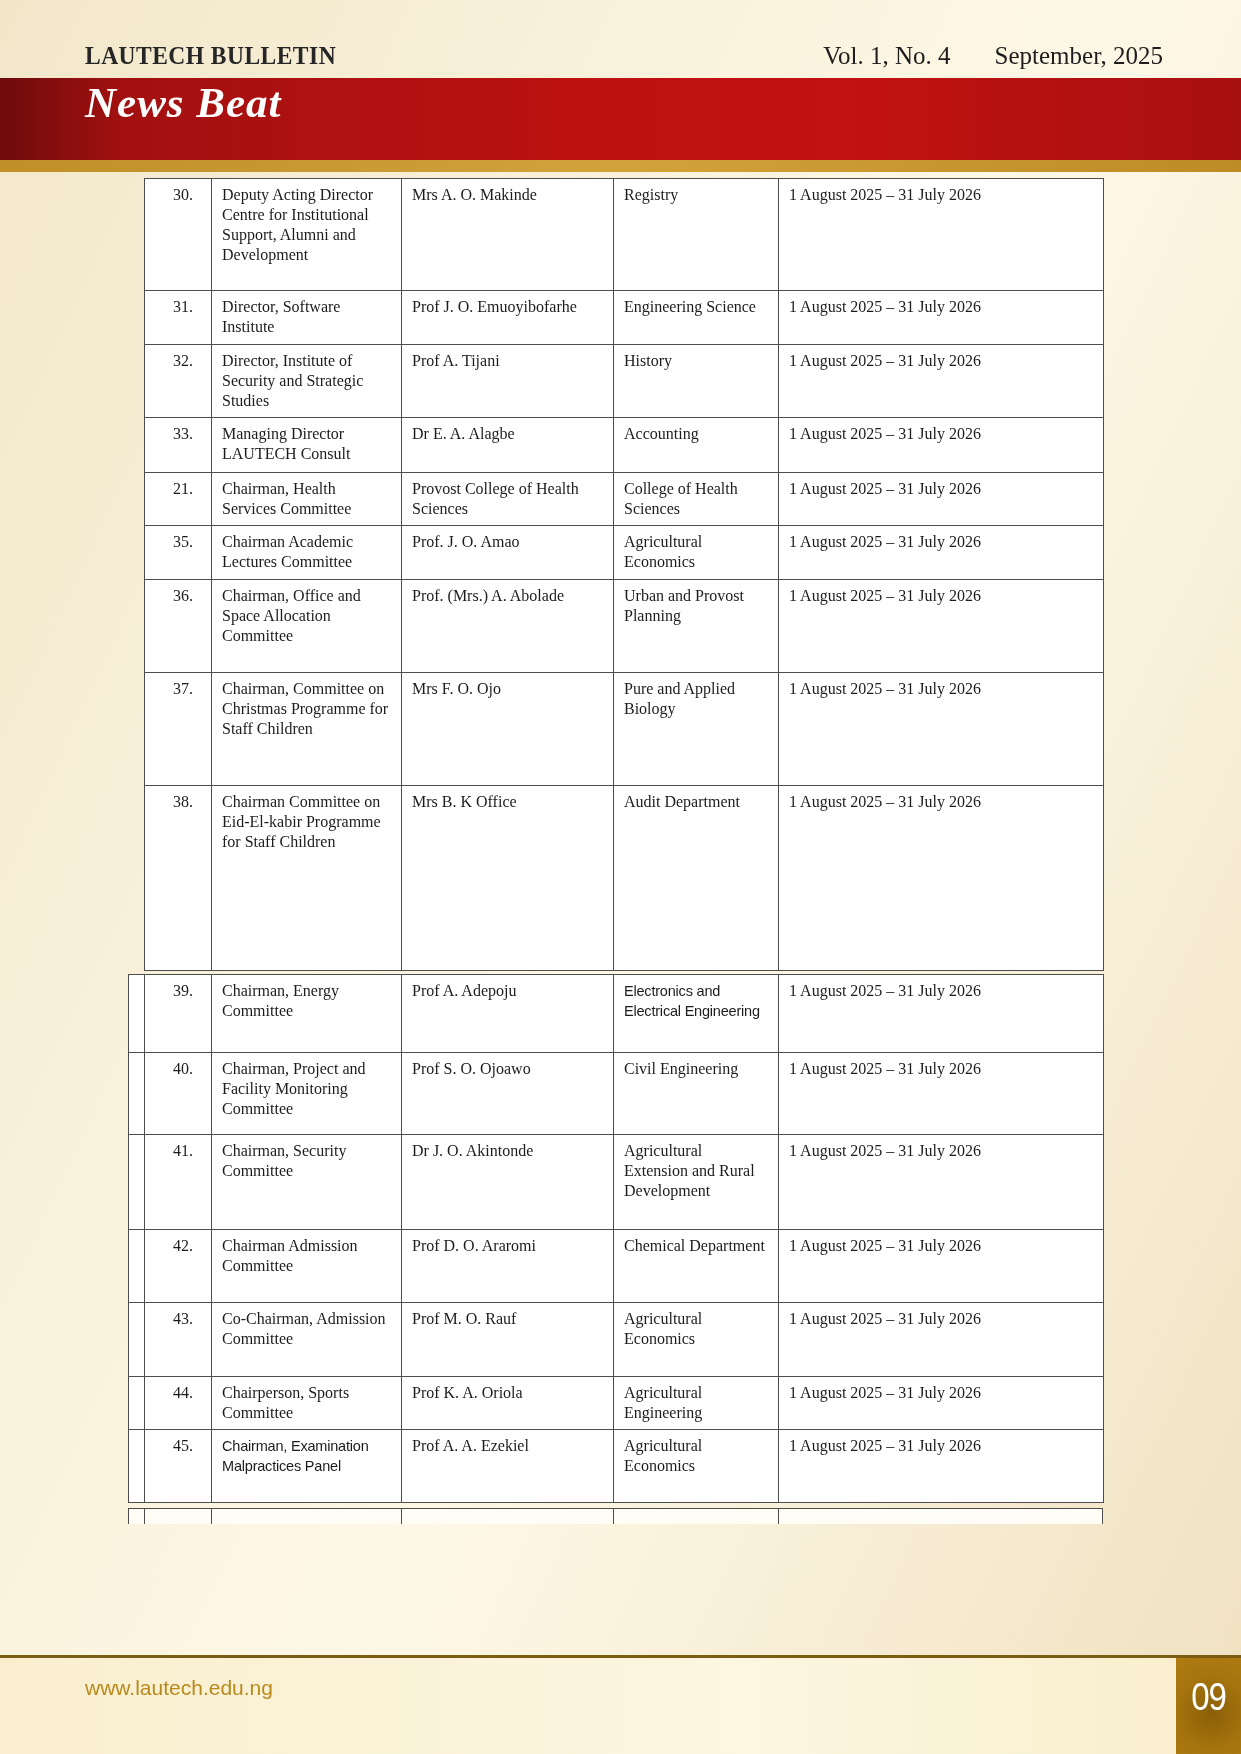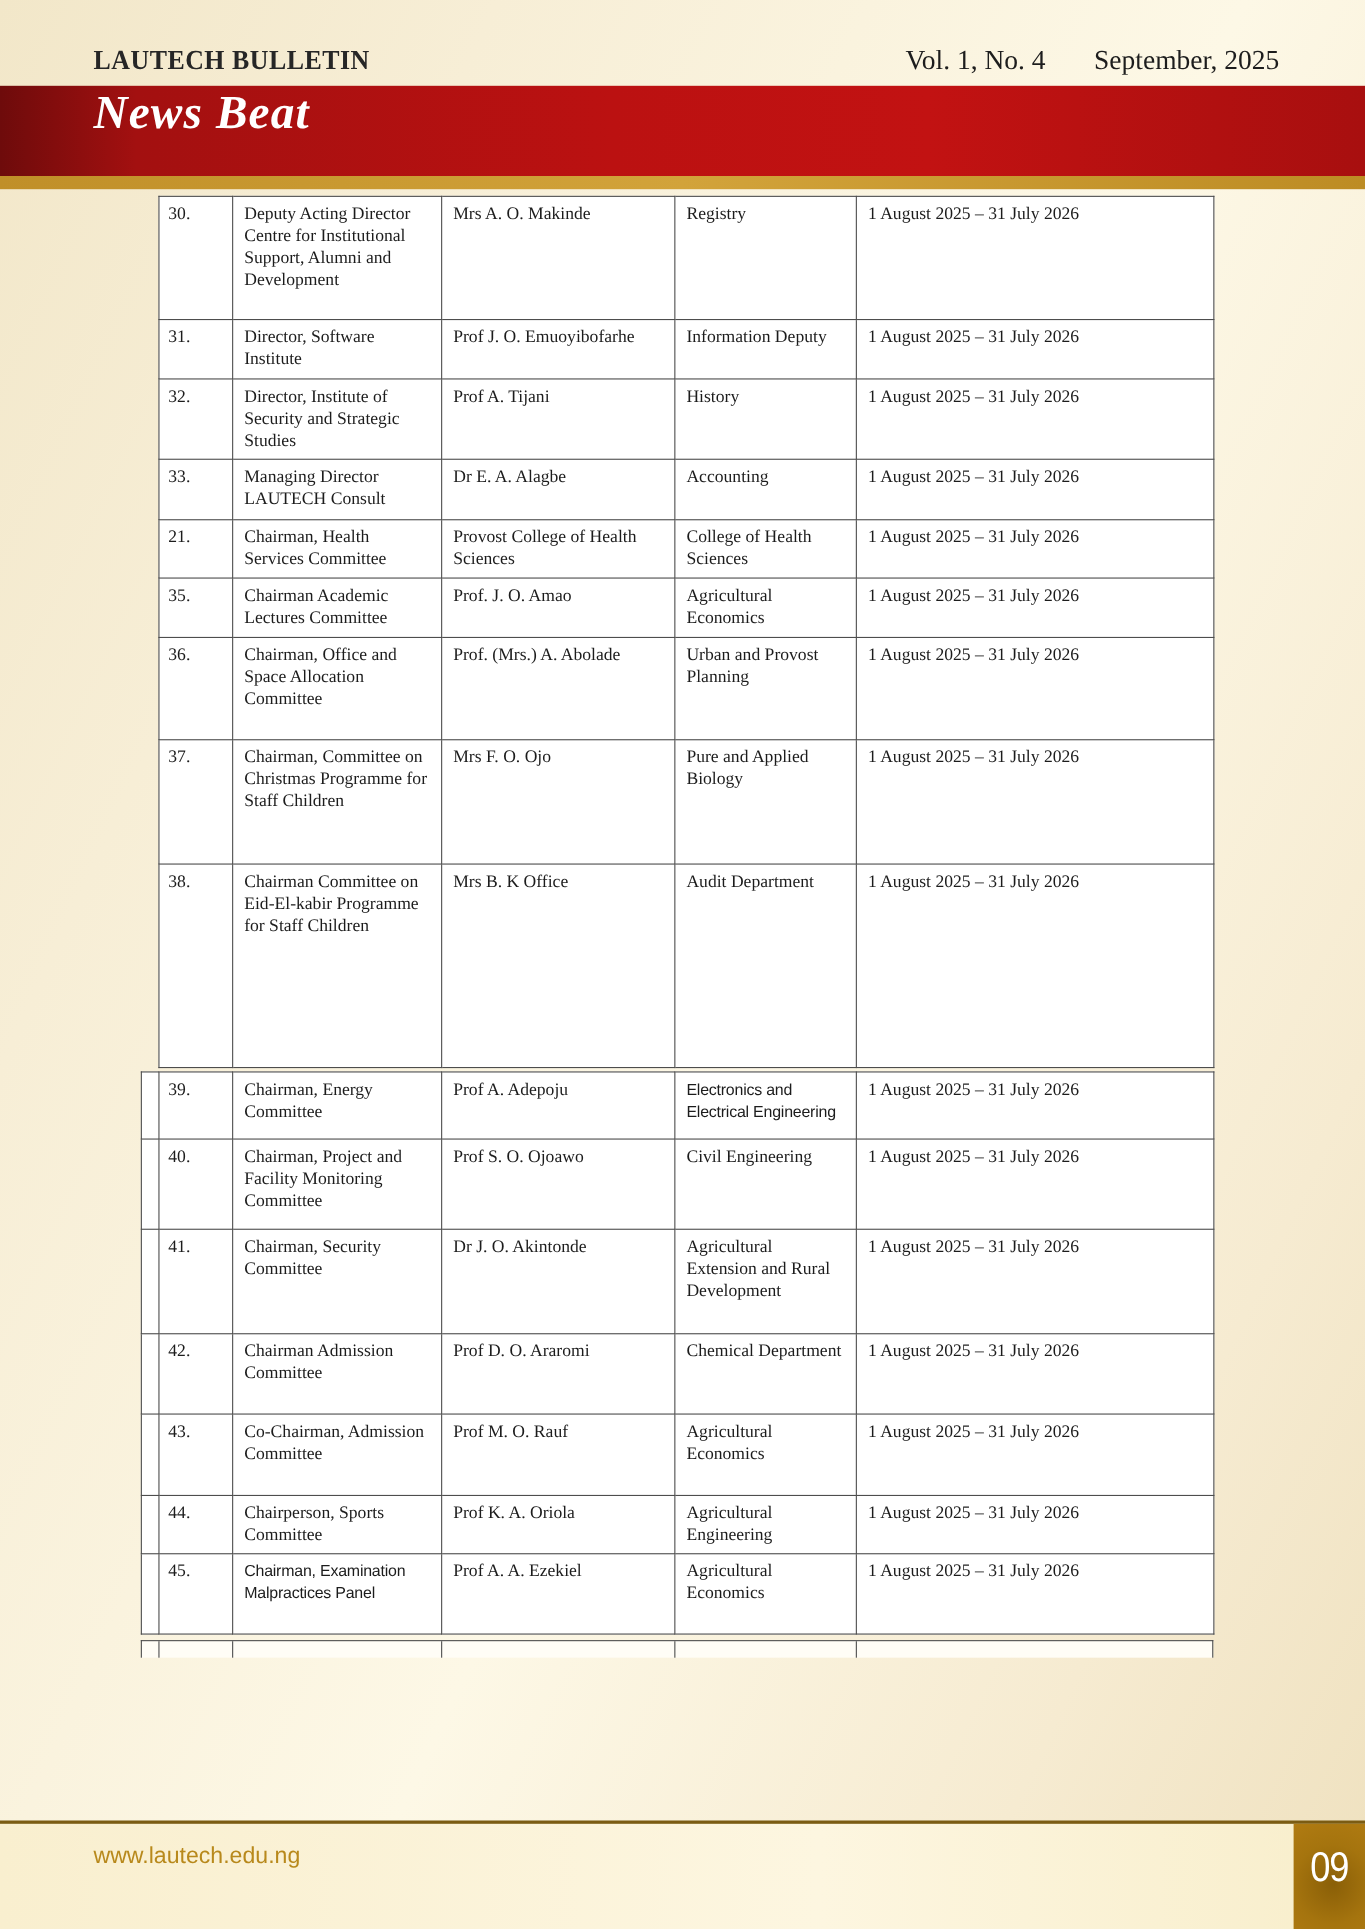--- a/index.html
+++ b/index.html
@@ -23,36 +23,36 @@
                 font-size:43px;margin-left:85px;letter-spacing:1px;}
   .gold-bar{position:absolute;top:160px;left:0;width:1241px;height:12px;
             background:linear-gradient(90deg,#c08f28,#d2a33a 50%,#bd8c24);}
 
   
   .content{position:absolute;top:178px;left:128px;width:975px;}
   table{border-collapse:collapse;table-layout:fixed;background:#ffffff;}
   td{border:1px solid #4d4d4d;vertical-align:top;padding:6px 10px;
      font-family:"Liberation Serif",serif;font-size:16px;line-height:20px;color:#1c1c1c;
      overflow:hidden;}
-  .c-num{padding-left:8px;}
+  .c-num{padding-left:28px;}
   #tbl1{margin-left:16px;width:959px;}
   #tbl2{margin-top:3px;width:975px;}
   td.spacer{padding:0;}
 
   
   #tbl1 tr:nth-child(1){height:112px}
   #tbl1 tr:nth-child(2){height:54px}
   #tbl1 tr:nth-child(3){height:73px}
   #tbl1 tr:nth-child(4){height:55px}
   #tbl1 tr:nth-child(5){height:53px}
   #tbl1 tr:nth-child(6){height:54px}
   #tbl1 tr:nth-child(7){height:93px}
   #tbl1 tr:nth-child(8){height:113px}
   #tbl1 tr:nth-child(9){height:185px}
-  #tbl2 tr:nth-child(1){height:61px}
+  #tbl2 tr:nth-child(1){height:78px}
   #tbl2 tr:nth-child(2){height:82px}
   #tbl2 tr:nth-child(3){height:95px}
   #tbl2 tr:nth-child(4){height:73px}
   #tbl2 tr:nth-child(5){height:74px}
   #tbl2 tr:nth-child(6){height:53px}
   #tbl2 tr:nth-child(7){height:73px}
   #tbl2 tr:nth-child(8){height:120px}
 
   
   #tbl2 tr:nth-child(1) td:nth-child(5),
@@ -109,21 +109,21 @@
           <td class="c-num">30.</td>
           <td class="c-position">Deputy Acting Director Centre for Institutional Support, Alumni and Development</td>
           <td class="c-name">Mrs A. O. Makinde</td>
           <td class="c-department">Registry</td>
           <td class="c-tenure">1 August 2025 – 31 July 2026</td>
         </tr>
         <tr>
           <td class="c-num">31.</td>
           <td class="c-position">Director, Software Institute</td>
           <td class="c-name">Prof J. O. Emuoyibofarhe</td>
-          <td class="c-department">Information Deputy</td>
+          <td class="c-department">Engineering Science</td>
           <td class="c-tenure">1 August 2025 – 31 July 2026</td>
         </tr>
         <tr>
           <td class="c-num">32.</td>
           <td class="c-position">Director, Institute of Security and Strategic Studies</td>
           <td class="c-name">Prof A. Tijani</td>
           <td class="c-department">History</td>
           <td class="c-tenure">1 August 2025 – 31 July 2026</td>
         </tr>
         <tr>

